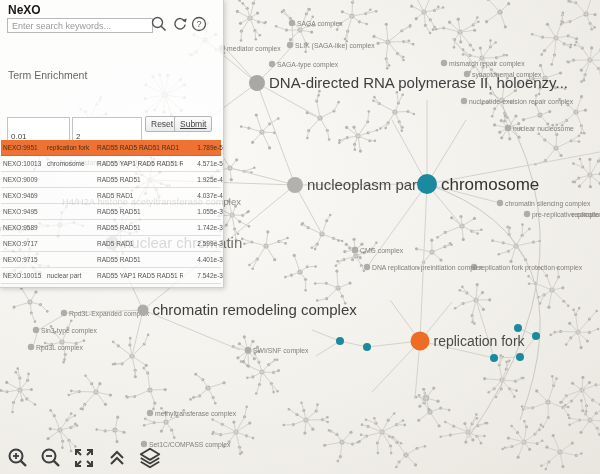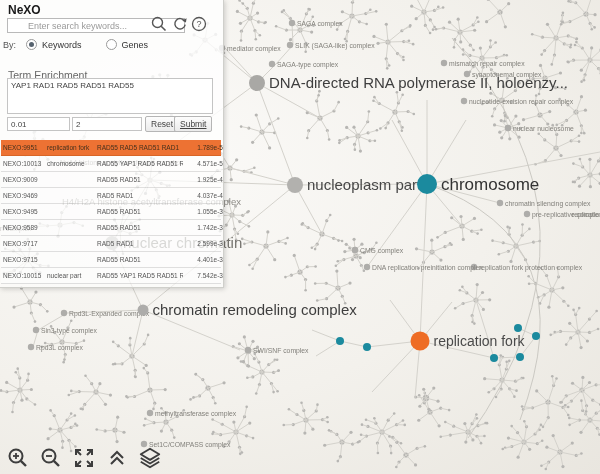--- a/index.html
+++ b/index.html
@@ -5,33 +5,33 @@
   html,body{margin:0;padding:0;}
   body{width:600px;height:474px;overflow:hidden;font-family:"Liberation Sans",sans-serif;}
   #stage{position:relative;width:600px;height:474px;background:radial-gradient(ellipse at 28% 35%, #fbfaf8 0%, #f3f1ec 55%, #e9e6df 100%);}
   #graph{position:absolute;left:0;top:0;}
   
   #panel{position:absolute;left:0;top:0;width:223px;height:287px;background:rgba(255,255,255,0.55);
          border:1px solid #cfcfcb;border-top:none;border-left:none;box-shadow:1px 1px 5px rgba(0,0,0,0.18);z-index:5;}
   #panel-top{position:absolute;left:0;top:0;width:100%;height:140px;background:rgba(255,255,255,0.55);}
   #panel-title{position:absolute;left:8px;top:3px;font-size:12px;font-weight:bold;color:#1a1a1a;}
   #search-input{position:absolute;left:7px;top:18px;width:136px;height:13px;border:1px solid #b9b9b9;background:#fff;
-                font-size:9px;padding:0 20px;color:#333;}
+                font-size:9px;padding:0 4px;color:#333;}
   #search-input::placeholder{color:#9a9a9a;}
   .hdr-icon{position:absolute;top:15px;width:18px;height:18px;cursor:pointer;}
   #icon-search{left:150px;} #icon-refresh{left:171px;} #icon-help{left:190px;}
   #by-row{position:absolute;left:3px;top:39px;font-size:9px;color:#555;display:flex;align-items:center;}
   #by-label{margin-right:10px;}
   .radio-item{display:flex;align-items:center;margin-right:24px;cursor:pointer;color:#333;}
   .radio{width:9px;height:9px;border:1px solid #9a9a9a;border-radius:50%;background:#fff;margin-right:5px;position:relative;}
   .radio.on::after{content:"";position:absolute;left:2px;top:2px;width:5px;height:5px;border-radius:50%;background:#56626e;}
   #enrich-heading{position:absolute;left:8px;top:69px;font-size:10.5px;color:#666;}
   #gene-textarea{position:absolute;left:7px;top:78px;width:198px;height:30px;border:1px solid #c4c4c4;background:#fff;
                  font-family:"Liberation Sans",sans-serif;font-size:8px;color:#444;padding:2px 3px;resize:none;}
-  .param-input{position:absolute;top:117px;height:12px;border:1px solid #c4c4c4;background:#fff;font-size:8px;color:#444;padding:0 3px;}
+  .param-input{position:absolute;top:117px;height:12px;border:1px solid #c4c4c4;background:#fff;font-size:8px;color:#444;padding:12px 3px;}
   #pval-input{left:7px;width:55px;} #mingenes-input{left:72px;width:62px;}
   .pbtn{position:absolute;top:116px;height:16px;font-size:8.5px;color:#444;background:linear-gradient(#fdfdfd,#ebebeb);
         border:1px solid #b5b5b5;border-radius:2px;padding:0 5px;cursor:pointer;font-family:"Liberation Sans",sans-serif;}
   #reset-btn{left:145px;} #submit-btn{left:174px;text-decoration:underline;}
   
   #results-body{position:absolute;left:1px;top:140px;width:220px;}
   .trow{display:grid;grid-template-columns:44px 50px 86px 40px;align-items:center;height:15px;
         background:rgba(255,255,255,0.38);border-bottom:1px solid rgba(120,120,120,0.22);
         font-size:6.5px;color:#555;padding:0 2px;cursor:pointer;}
   .trow span{overflow:hidden;white-space:nowrap;}
@@ -1885,35 +1885,21 @@
       <line x1="11.2" y1="11.2" x2="15.5" y2="15.5" stroke="#555" stroke-width="1.6"></line>
     </svg>
     <svg id="icon-refresh" class="hdr-icon" viewBox="0 0 18 18">
       <path d="M13.6,6.2 A5.2,5.2 0 1 0 14.2,9.6" fill="none" stroke="#555" stroke-width="1.4"></path>
       <polygon points="15.6,3.2 14.9,7.5 11.2,5.6" fill="#555"></polygon>
     </svg>
     <svg id="icon-help" class="hdr-icon" viewBox="0 0 18 18">
       <circle cx="9" cy="9" r="6.5" fill="none" stroke="#555" stroke-width="1.3"></circle>
       <text x="9" y="12.2" font-size="9" font-family="Liberation Sans, sans-serif" fill="#555" text-anchor="middle">?</text>
     </svg>
-    <div id="by-row">
-      <span id="by-label">By:</span>
-      <span id="filter-radios" style="display:flex;">
-          <span class="radio-item">
-            <span class="radio on"></span>
-            <span>Keywords</span>
-          </span>
-          <span class="radio-item">
-            <span class="radio"></span>
-            <span>Genes</span>
-          </span>
-        </span>
-    </div>
     <div id="enrich-heading">Term Enrichment</div>
-    <textarea id="gene-textarea" style="">YAP1 RAD1 RAD5 RAD51 RAD55</textarea>
     <input id="pval-input" class="param-input" type="text" value="0.01" style="">
     <input id="mingenes-input" class="param-input" type="text" value="2" style="">
     <button id="reset-btn" class="pbtn">Reset</button>
     <button id="submit-btn" class="pbtn">Submit</button>
     <div id="results-body">
         <div class="trow hl">
           <span class="c-id">NEXO:9951</span>
           <span class="c-name">replication fork</span>
           <span class="c-genes">RAD55 RAD5 RAD51 RAD1</span>
           <span class="c-pvalue">1.789e-5</span>

